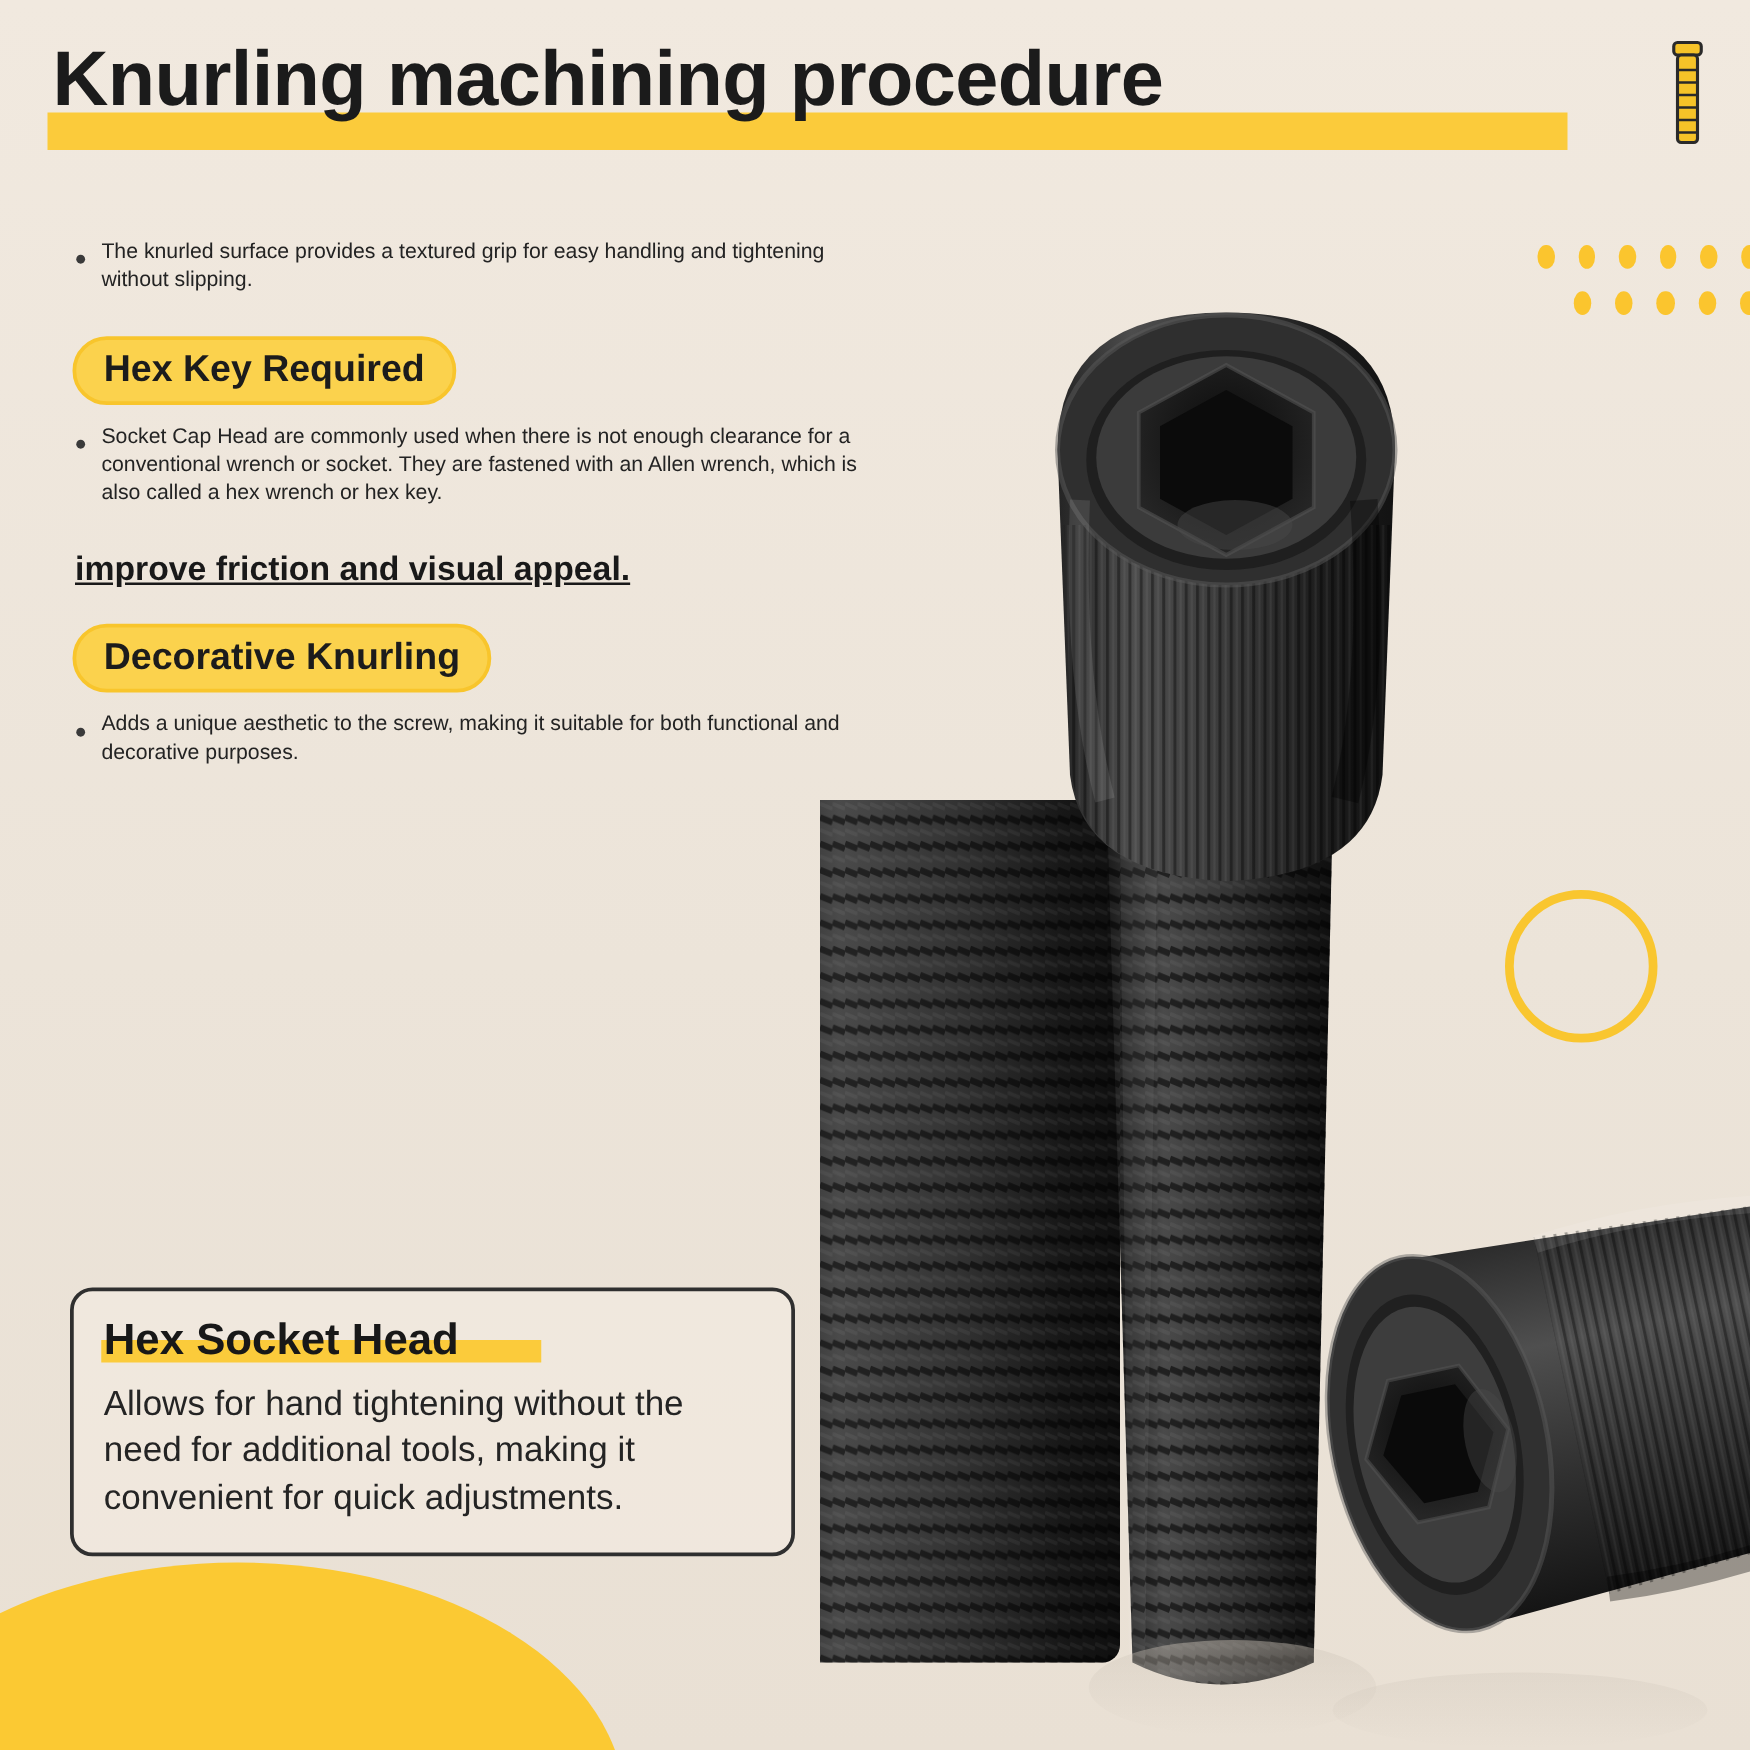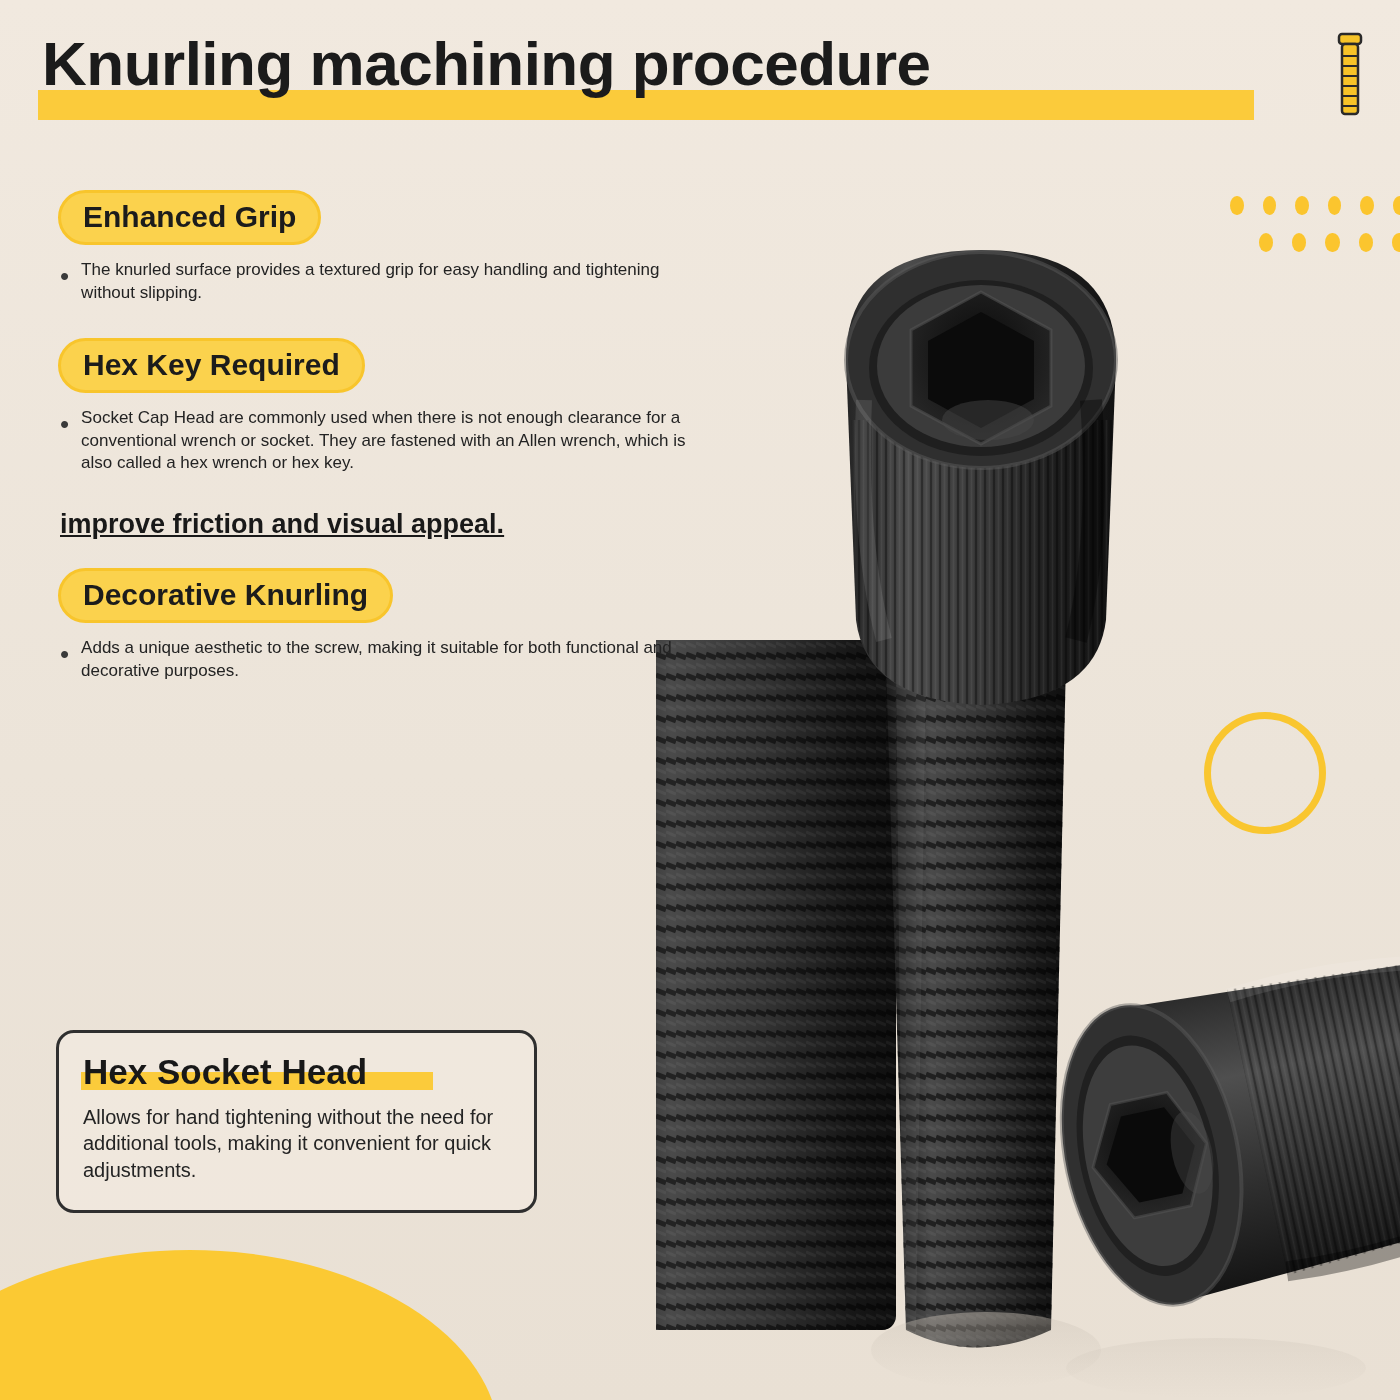--- a/index.html
+++ b/index.html
@@ -142,21 +142,21 @@
     color: #191919;
     margin: 6px 0 28px 12px;
     text-decoration: underline;
   }
 
   
   .callout {
     position: absolute;
     left: 56px;
     top: 1030px;
-    width: 481px;
+    width: 580px;
     border: 3px solid #2f2f2f;
     border-radius: 18px;
     background: rgba(244, 237, 228, 0.55);
     padding: 20px 24px 26px 24px;
     z-index: 6;
     box-sizing: border-box;
   }
   .callout-title-wrap {
     position: relative;
     display: inline-block;
@@ -173,21 +173,21 @@
   }
   .callout-title {
     position: relative;
     font-size: 35px;
     font-weight: bold;
     color: #181818;
     z-index: 1;
     line-height: 1.1;
   }
   .callout-body {
-    font-size: 20px;
+    font-size: 28px;
     line-height: 1.34;
     color: #242424;
     margin: 0;
   }
 
   
   .photo {
     position: absolute;
     right: 0;
     top: 0;
@@ -349,21 +349,20 @@
         <path d="M -60 142 Q 40 150 148 128" stroke="#000000" stroke-opacity="0.35" stroke-width="20" fill="none"></path>
       </g>
 
       <ellipse cx="330" cy="1350" rx="115" ry="38" fill="url(#reflGrad)" opacity="0.8"></ellipse>
       <ellipse cx="560" cy="1368" rx="150" ry="30" fill="url(#reflGrad)" opacity="0.6"></ellipse>
     </svg>
   </div>
 
   <div class="content">
 
-    <div class="pill">Enhanced Grip</div>
     <div class="bullet">
       <span class="dot-mark">•</span>
       <p>The knurled surface provides a textured grip for easy handling and tightening without slipping.</p>
     </div>
 
     <div class="pill">Hex Key Required</div>
     <div class="bullet">
       <span class="dot-mark">•</span>
       <p>Socket Cap Head are commonly used when there is not enough clearance for a conventional wrench or socket. They are fastened with an Allen wrench, which is also called a hex wrench or hex key.</p>
     </div>

